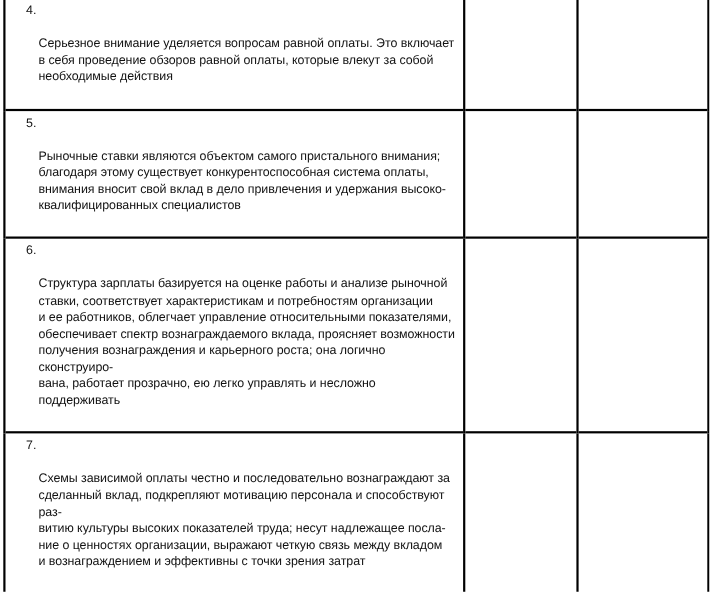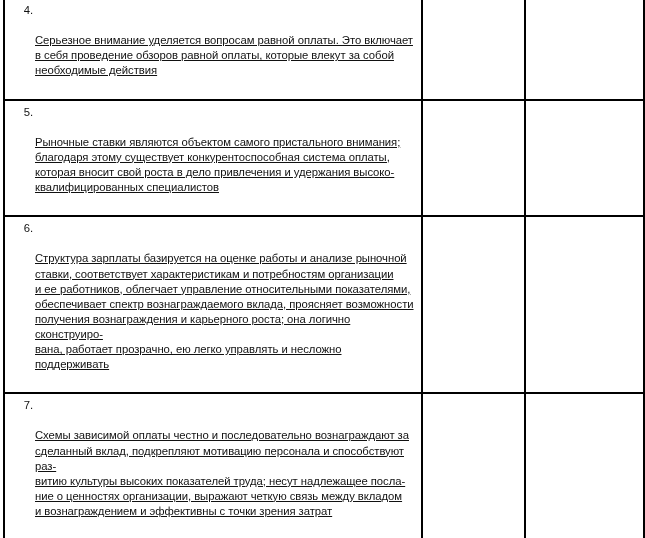--- a/index.html
+++ b/index.html
@@ -69,21 +69,20 @@
     position: absolute;
     left: 6px;
     top: 4px;
     width: 22px;
     text-align: right;
     font-size: 11.3px;
     line-height: 15.1px;
   }
   .item .body {
     display: block;
-    text-decoration: underline;
   }
 
   .answer-cell {
     min-height: 15px;
   }
 </style>
 </head>
 <body>
 
 <div id="sheet">
@@ -111,21 +110,21 @@
           <div class="answer-cell"></div>
         </td>
       </tr>
 
       <tr>
         <td>
           <div class="item">
             <span class="num">5.</span>
             <span class="body">Рыночные ставки являются объектом самого пристального внимания;
 благодаря этому существует конкурентоспособная система оплаты,
-которая вносит свой роста в дело привлечения и удержания высоко-
+внимания вносит свой вклад в дело привлечения и удержания высоко-
 квалифицированных  специалистов</span>
           </div>
         </td>
         <td class="answer">
           <div class="answer-cell"></div>
         </td>
         <td class="answer">
           <div class="answer-cell"></div>
         </td>
       </tr>

